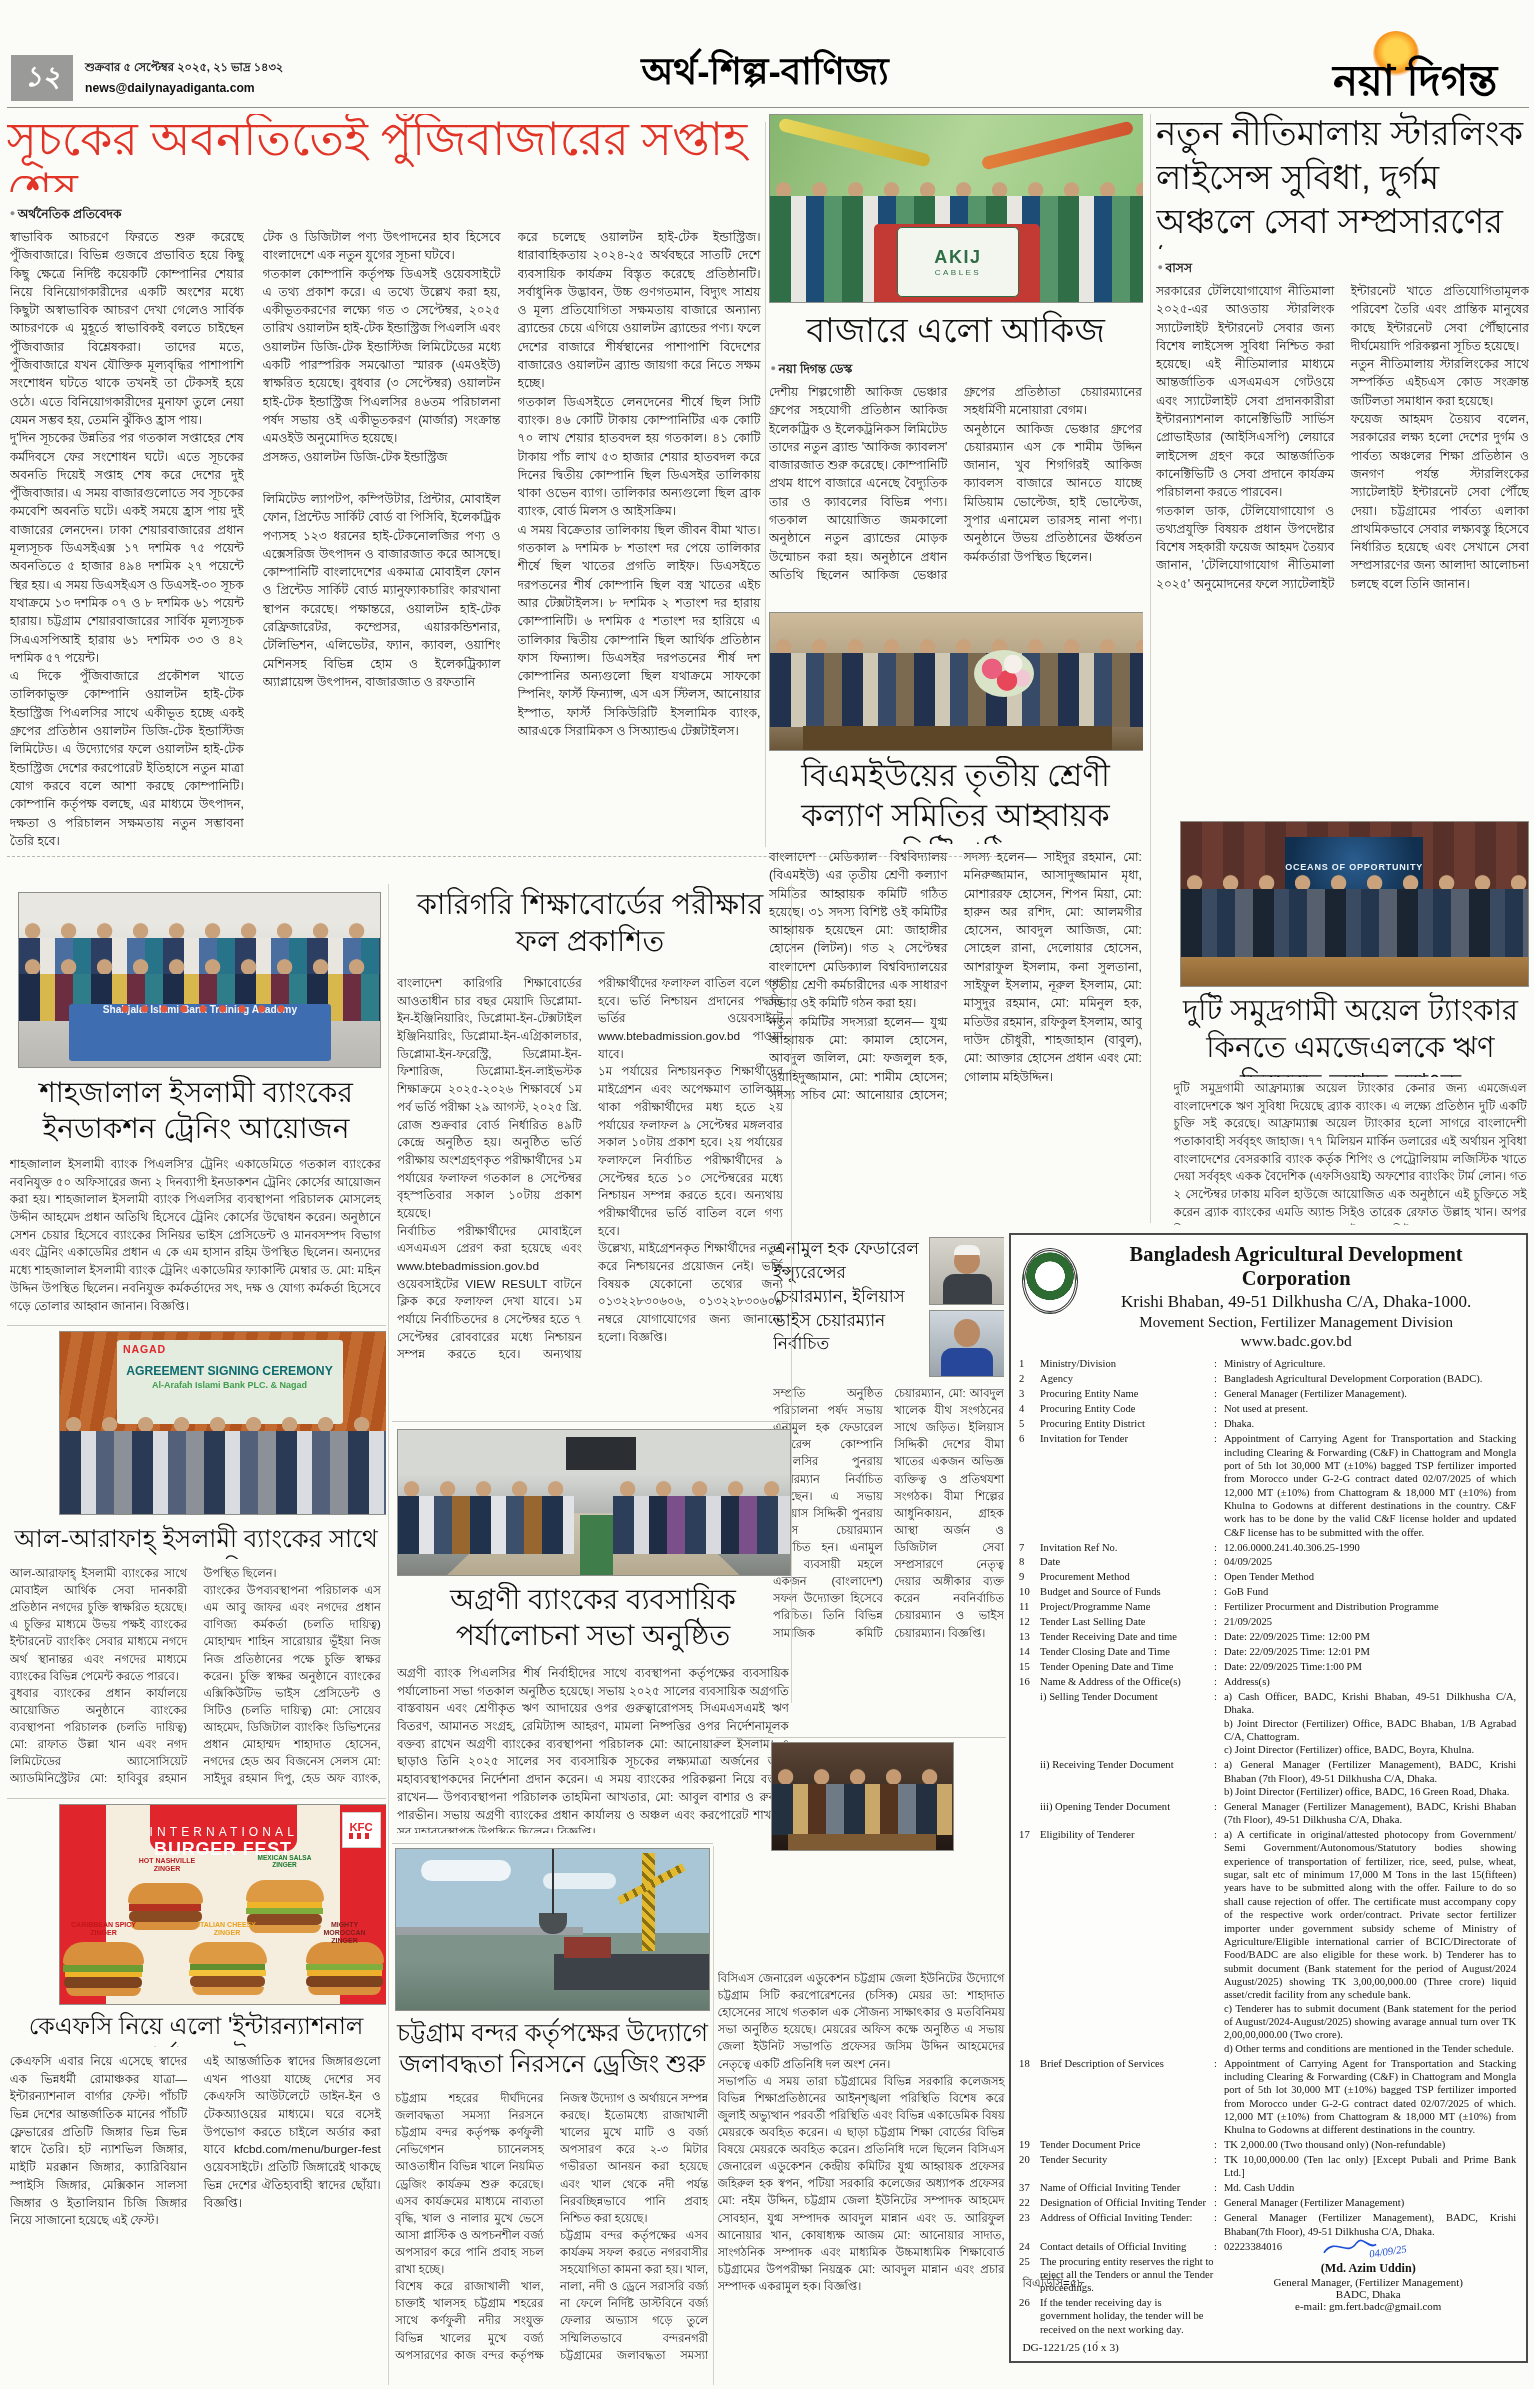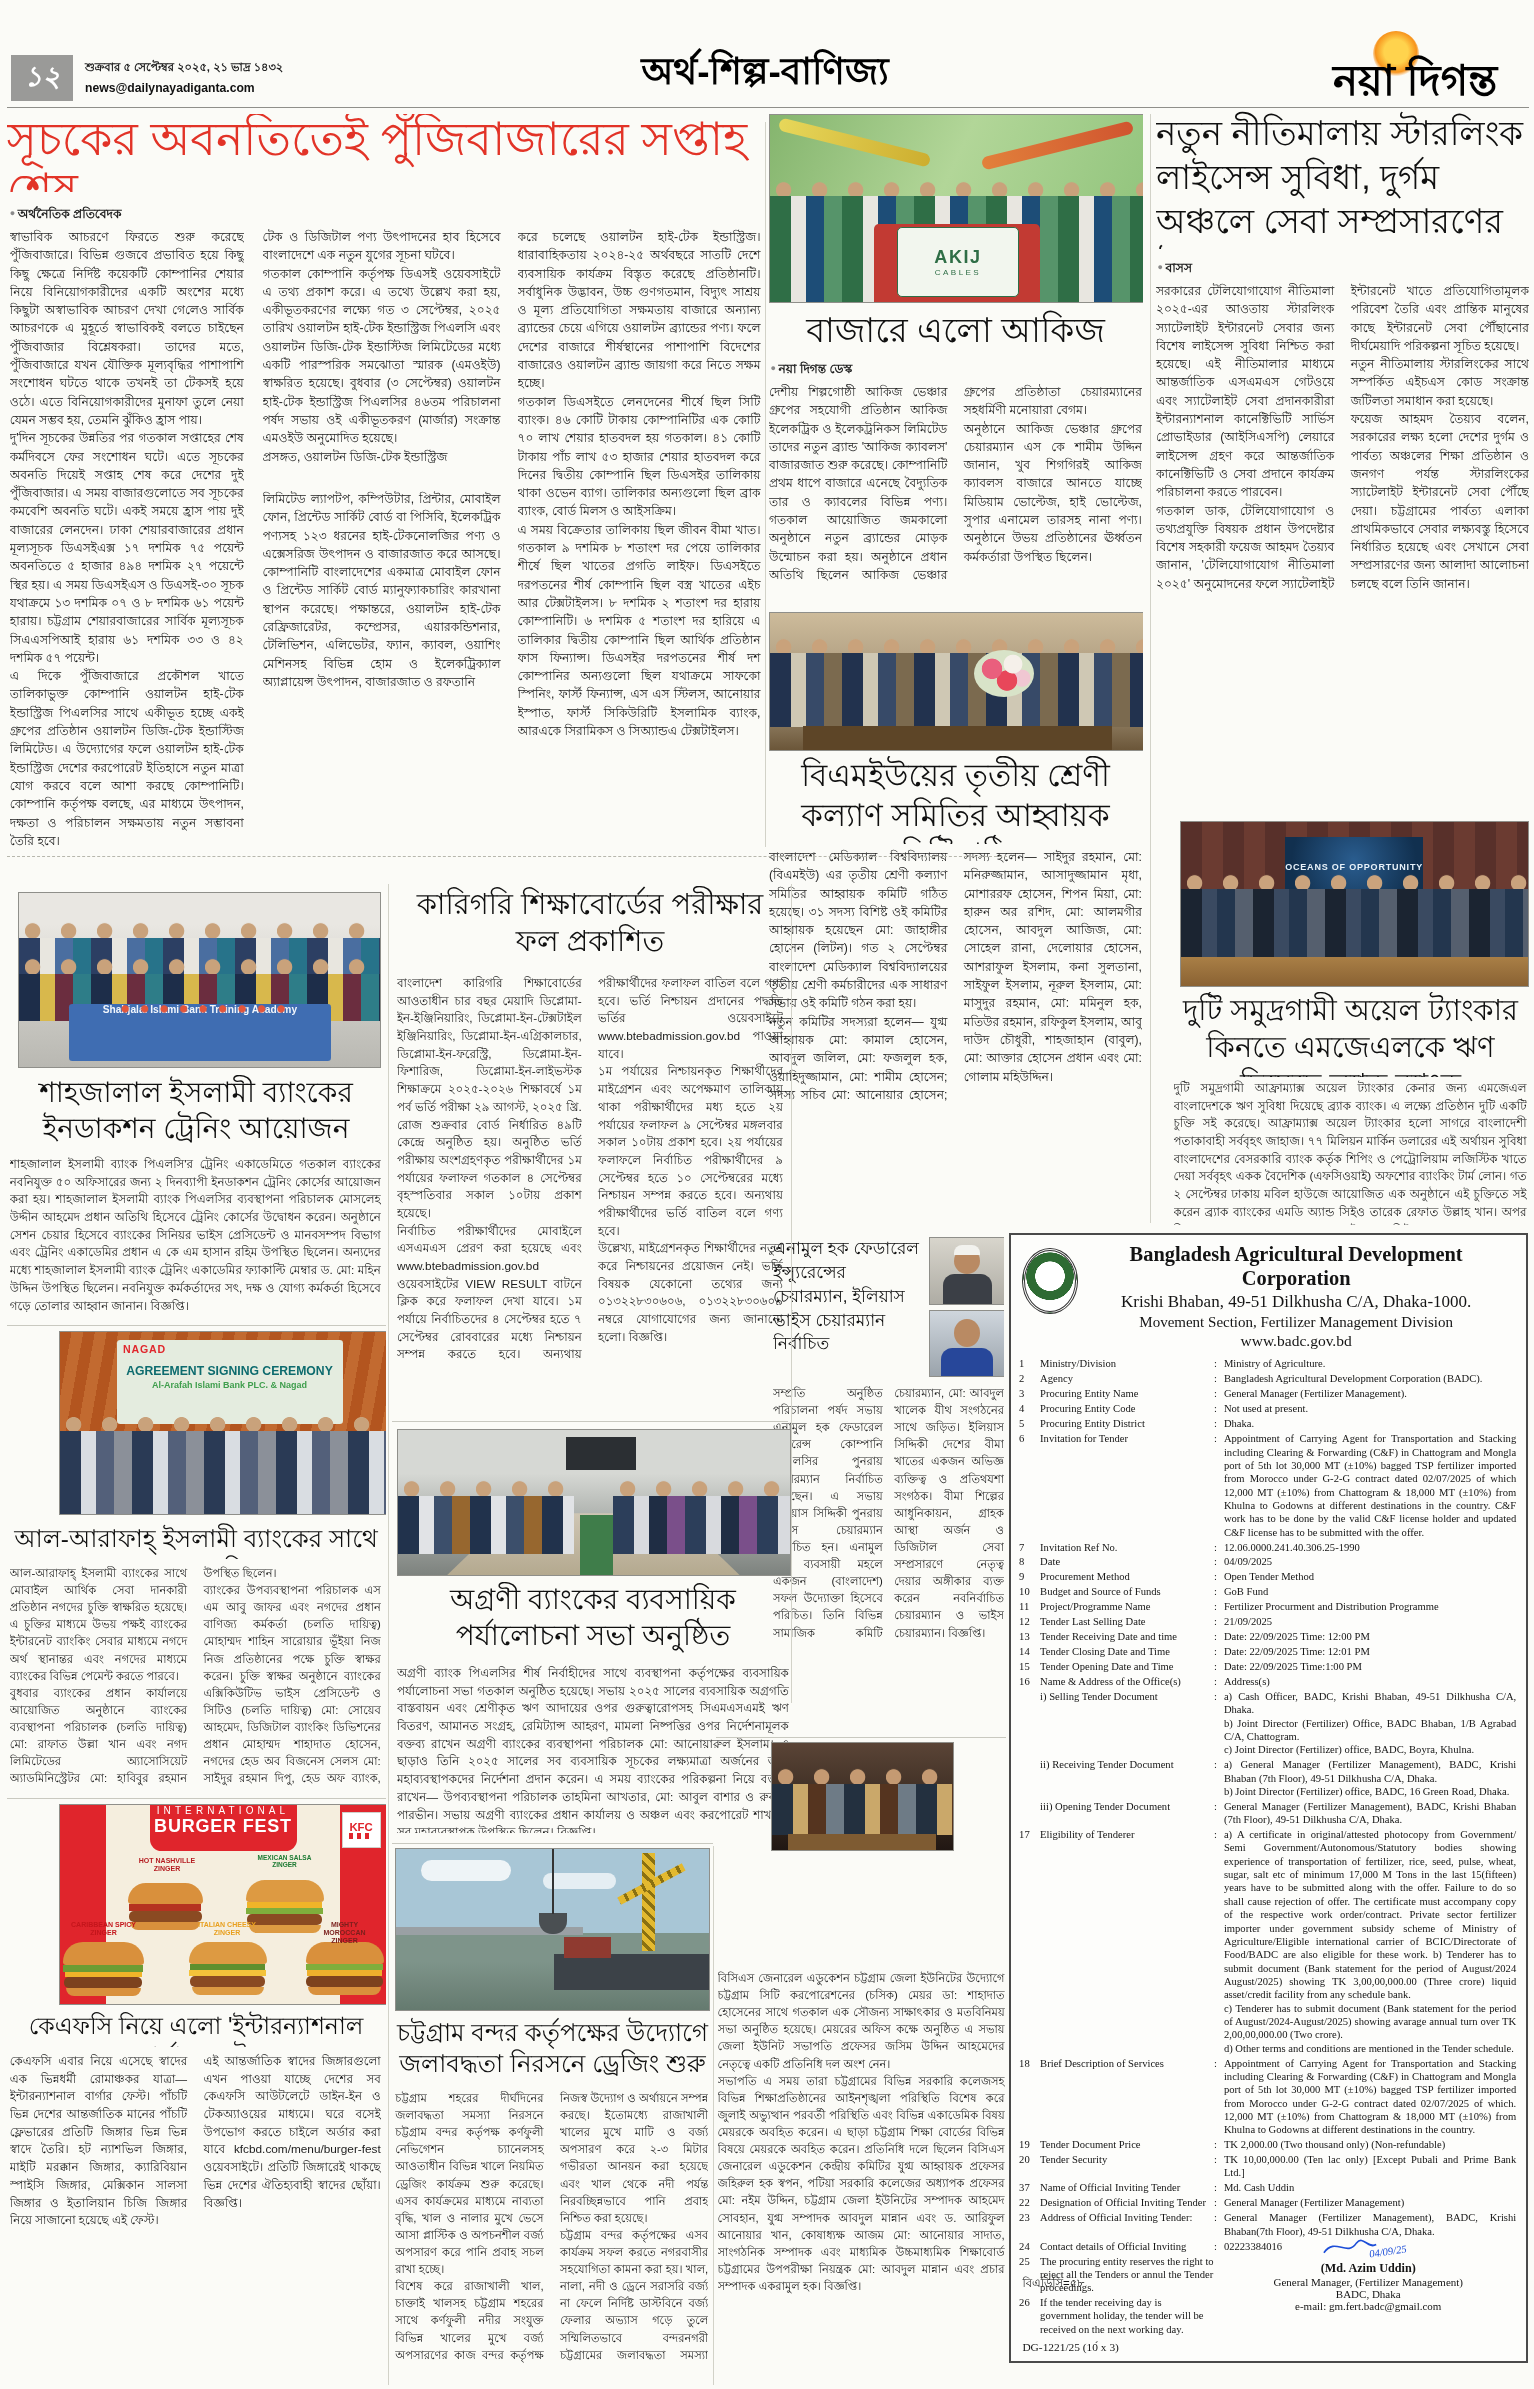--- a/index.html
+++ b/index.html
@@ -188,21 +188,21 @@
       <div class="crowd" style="left:55%;right:0;bottom:21px;height:75px;--c1:#2c3e5a;--c2:#d8dade;--c3:#1f2d44;--c4:#7a4f8a"></div>
     </div>
     <div class="hl center" style="position:absolute;left:0;top:156px;width:402px;font-size:28px;height:78px;overflow:hidden">অগ্রণী ব্যাংকের ব্যবসায়িক পর্যালোচনা সভা অনুষ্ঠিত</div>
     <div class="bodytxt" style="position:absolute;left:4.9px;top:239px;width:392px;height:168px;font-size:11.8px">অগ্রণী ব্যাংক পিএলসির শীর্ষ নির্বাহীদের সাথে ব্যবস্থাপনা কর্তৃপক্ষের ব্যবসায়িক পর্যালোচনা সভা গতকাল অনুষ্ঠিত হয়েছে। সভায় ২০২৫ সালের ব্যবসায়িক অগ্রগতি বাস্তবায়ন এবং শ্রেণীকৃত ঋণ আদায়ের ওপর গুরুত্বারোপসহ সিএমএসএমই ঋণ বিতরণ, আমানত সংগ্রহ, রেমিট্যান্স আহরণ, মামলা নিষ্পত্তির ওপর নির্দেশনামূলক বক্তব্য রাখেন অগ্রণী ব্যাংকের ব্যবস্থাপনা পরিচালক মো: আনোয়ারুল ইসলাম। এ ছাড়াও তিনি ২০২৫ সালের সব ব্যবসায়িক সূচকের লক্ষ্যমাত্রা অর্জনের জন্য মহাব্যবস্থাপকদের নির্দেশনা প্রদান করেন। এ সময় ব্যাংকের পরিকল্পনা নিয়ে বক্তব্য রাখেন— উপব্যবস্থাপনা পরিচালক তাহমিনা আখতার, মো: আবুল বাশার ও রুবানা পারভীন। সভায় অগ্রণী ব্যাংকের প্রধান কার্যালয় ও অঞ্চল এবং করপোরেট শাখাসহ সব মহাব্যবস্থাপক উপস্থিত ছিলেন। বিজ্ঞপ্তি।</div>
   </div>
 
   <div class="sec" style="left:6.5px;top:1801px;width:379px;height:588px">
     <div class="photo" style="left:52px;top:3.3px;width:326px;height:199px;background:#e0252c;border:0.8px solid #8f8f8a">
       <div style="position:absolute;left:46px;top:0;width:234px;height:199px;background:#f5eede"></div>
       <div style="position:absolute;left:90px;top:0;width:147px;height:46px;background:#e0252c;border-radius:0 0 11.4px 11.4px;text-align:center;color:#fff">
-        <div style="font-size:10px;letter-spacing:4.1px;margin-top:0">INTERNATIONAL</div>
+        <div style="font-size:12px;letter-spacing:4.1px;margin-top:20px">INTERNATIONAL</div>
         <div style="font-size:18px;font-weight:bold;letter-spacing:0.8px">BURGER FEST</div>
       </div>
       <div style="position:absolute;right:4.9px;top:6.5px;width:37px;height:34px;background:#fff;border:1.6px solid #d0d0ca;display:flex;flex-direction:column;align-items:center;justify-content:center">
         <span style="color:#e0252c;font-weight:bold;font-size:11.4px">KFC</span>
         <span style="display:block;width:24.4px;height:6.5px;background:repeating-linear-gradient(90deg,#e0252c 0 4.1px,#fff 4.1px 8.1px)"></span>
       </div>
 
       <div class="burger" style="left:68px;top:78px;width:75px">
         <i style="width:75px;height:21px;background:#d9903c;border-radius:37px 37px 6.5px 6.5px"></i>
         <i style="width:72px;height:6.5px;background:#b53220"></i>

